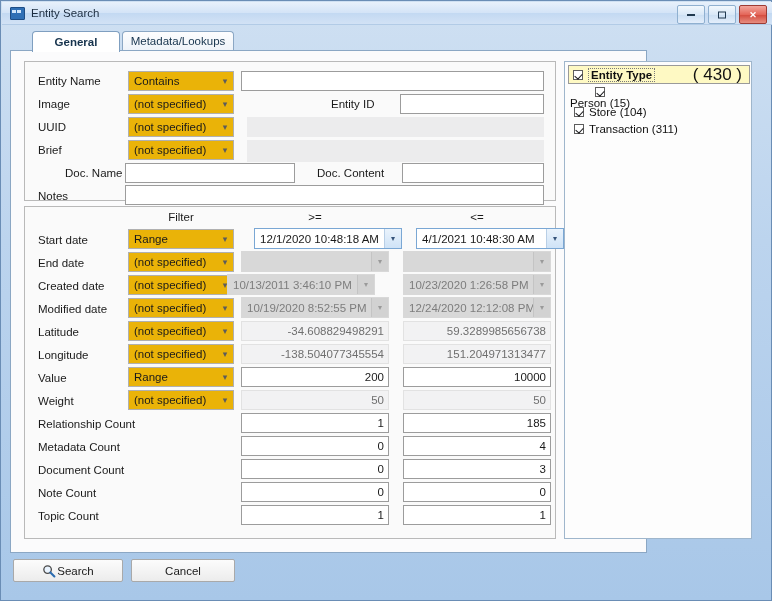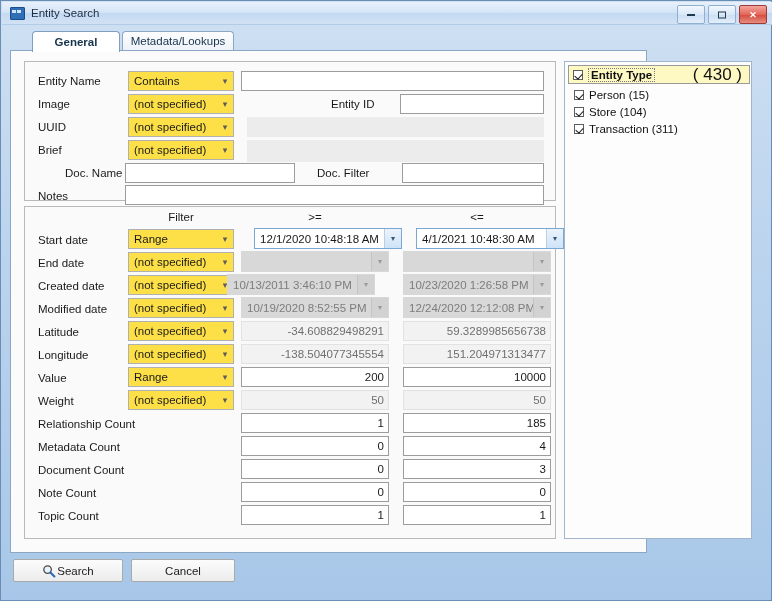--- a/index.html
+++ b/index.html
@@ -86,21 +86,21 @@
   #grp-filter{left:13px;top:155px;width:532px;height:333px;}
   #grp-types{left:553px;top:10px;width:188px;height:478px;background:#fdfdfd;border:1px solid #9fb6cc;}
 
   .lbl{
     position:absolute;font-size:11.5px;color:#1a1a1a;white-space:nowrap;
     line-height:14px;
   }
   
   .combo{
     position:absolute;box-sizing:border-box;height:20px;
-    background:#fde047;border:1px solid #b0b0b0;
+    background:#eab308;border:1px solid #b0b0b0;
     display:flex;align-items:center;
     font-size:11.5px;color:#1a1a1a;
     padding-left:5px;
   }
   .combo .cv{flex:1;overflow:hidden;white-space:nowrap;}
   .combo .chev{
     width:16px;text-align:center;color:#5c5c5c;font-size:9px;line-height:1;
   }
   
   .tb{
@@ -253,21 +253,21 @@
         <span class="chev">▾</span>
       </div>
       <div class="tb disabled" style="left:222px;top:78px;width:297px;height:22px;">
         <span></span>
       </div>
 
       <div class="lbl" style="left:13px;top:104px;padding-left:27px;">Doc. Name</div>
       <div class="tb" style="left:100px;top:101px;width:170px;">
         <span></span>
       </div>
-      <div class="lbl" style="left:292px;top:104px;">Doc. Filter</div>
+      <div class="lbl" style="left:292px;top:104px;">Doc. Content</div>
       <div class="tb" style="left:377px;top:101px;width:142px;">
         <span></span>
       </div>
 
       <div class="lbl" style="left:13px;top:127px;">Notes</div>
       <div class="tb" style="left:100px;top:123px;width:419px;">
         <span></span>
       </div>
     </div>
 
@@ -411,21 +411,21 @@
 
     </div>
 
     <div class="group" id="grp-types">
       <div id="types-head">
         <span class="cbx"></span>
         <span class="ht">Entity Type</span>
         <span class="hc">( 430 )</span>
       </div>
       <div id="type-items">
-          <div class="type-row" style="top: 25px;">
+          <div class="type-row" style="top: 25px; flex-direction: column;">
             <span class="cbx"></span>
             <span>Person (15)</span>
           </div>
           <div class="type-row" style="top: 42px;">
             <span class="cbx"></span>
             <span>Store (104)</span>
           </div>
           <div class="type-row" style="top: 59px;">
             <span class="cbx"></span>
             <span>Transaction (311)</span>

